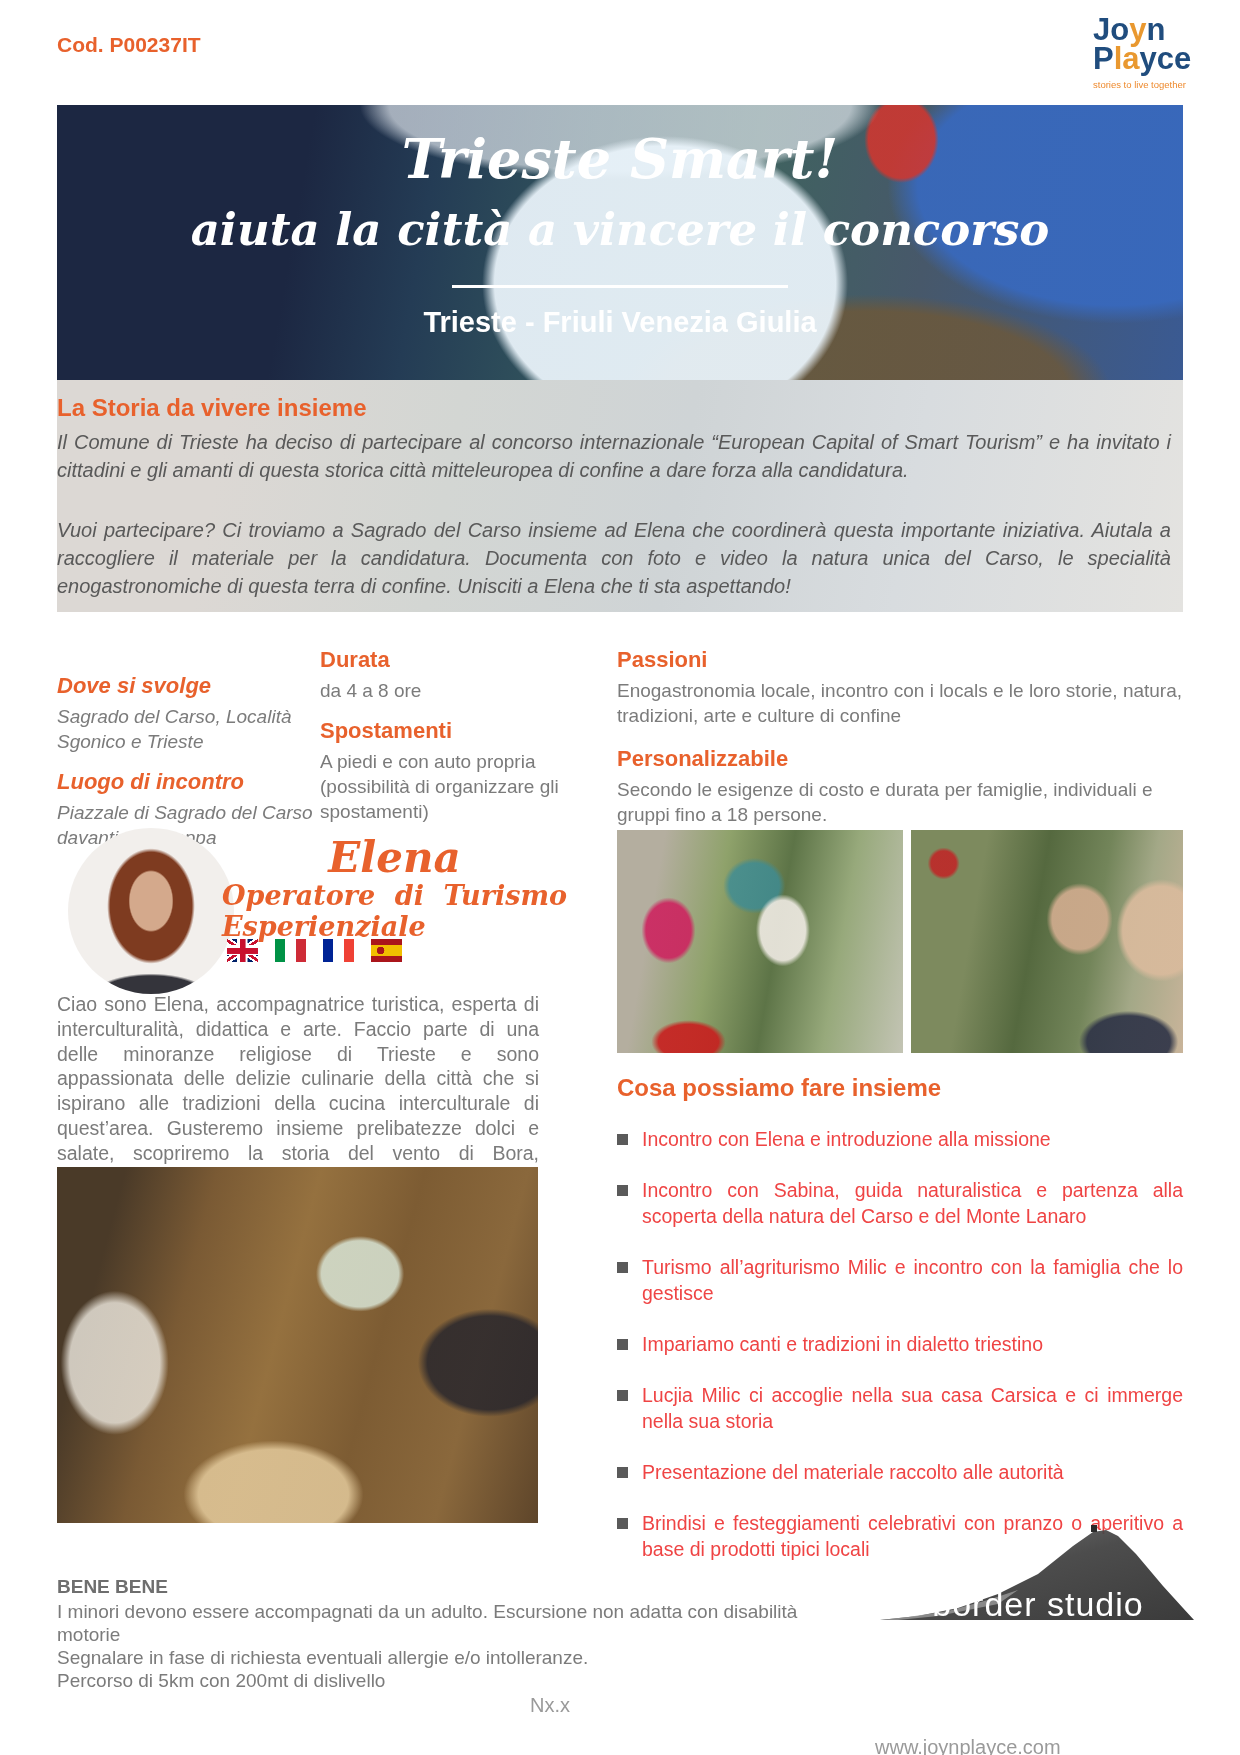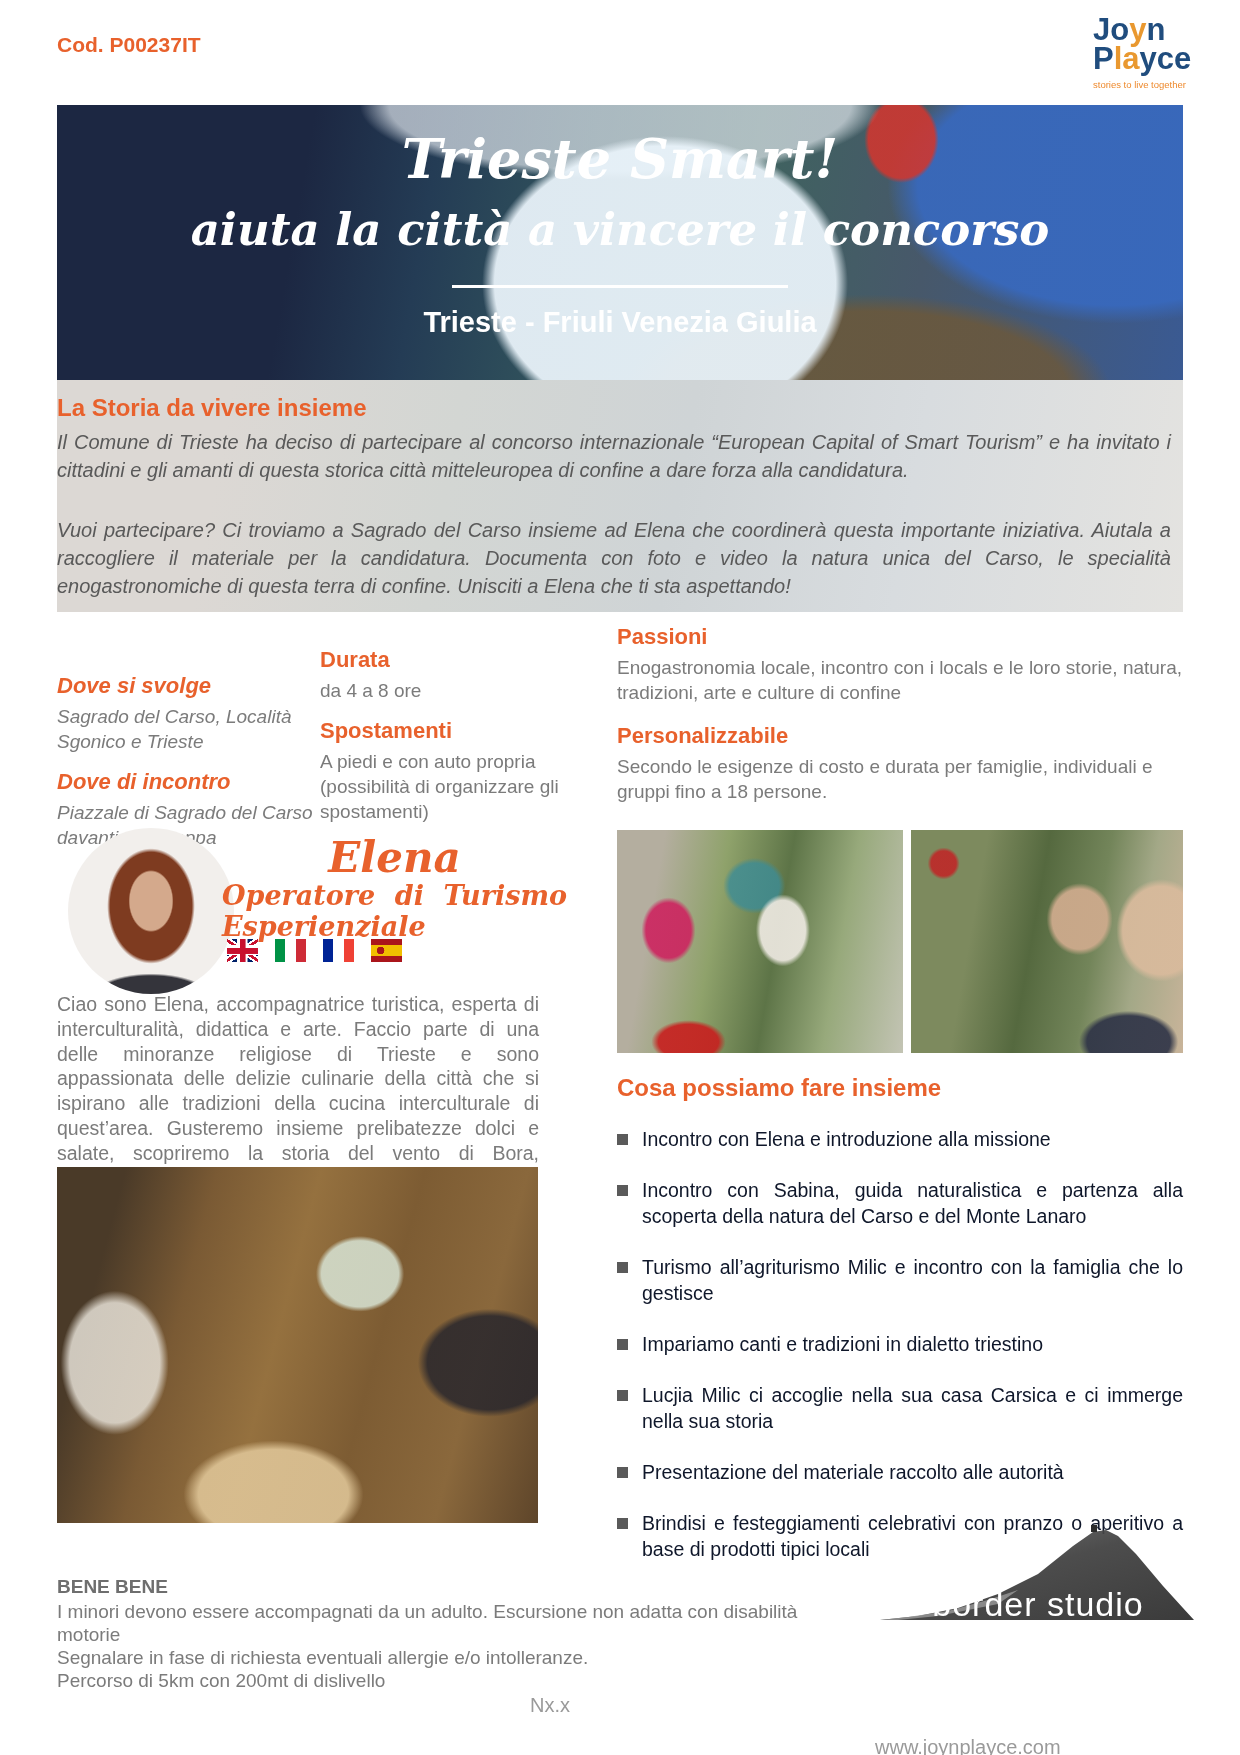--- a/index.html
+++ b/index.html
@@ -47,21 +47,21 @@
   .story h2 { font-size:24px; font-weight:bold; color:#E8612C; margin-bottom:6px; }
   .story p {
     font-size:20px; font-style:italic; color:#595959; text-align:justify; line-height:1.4;
   }
   .story p + p { margin-top:32px; }
 
   
   .col { line-height:1.32; }
   .col-a { left:57px;  top:671px; width:260px;font-style:italic; }
   .col-b { left:320px; top:645px; width:240px; }
-  .col-c { left:617px; top:622px; width:566px; }
+  .col-c { left:617px; top:645px; width:566px; }
   h3.oh { font-size:22px; font-weight:bold; color:#E8612C; margin:0 0 4px 0; }
   p.body { font-size:19px; color:#7b7b7b; margin:0 0 13px 0; }
   .col-c p.body { margin-bottom:16px; }
 
   
   .portrait {
     left:68px; top:828px; width:166px; height:166px; border-radius:50%;
     background:
       radial-gradient(ellipse 34px 47px at 50% 44%, #d4a98c 0 62%, rgba(212,169,140,0) 66%),
       radial-gradient(ellipse 82px 34px at 50% 103%, #34343b 0 68%, rgba(52,52,59,0) 75%),
@@ -132,21 +132,21 @@
       radial-gradient(ellipse 25px 25px at 12% 15%, rgba(190,40,40,0.9) 0 50%, rgba(190,40,40,0) 64%),
       radial-gradient(ellipse 80px 50px at 80% 95%, rgba(45,50,70,0.9) 0 52%, rgba(45,50,70,0) 62%),
       linear-gradient(100deg,#7d8a5e 0 25%, #55693f 45%, #73855a 65%, #a3a887 80%, #c9b49a 100%);
   }
 
   
   .act-heading { left:617px; top:1074px; font-size:24px; font-weight:bold; color:#E8612C; }
   .act-list { left:617px; top:1126px; width:566px; list-style:none; }
   .act-list li { display:flex; gap:14px; margin-bottom:25px; }
   .bullet { width:11px; height:11px; background:#5a5a5a; flex:none; margin-top:8px; }
-  .act-text { font-size:19.5px; line-height:26px; color:#0f172a; text-align:justify; }
+  .act-text { font-size:19.5px; line-height:26px; color:#ef4444; text-align:justify; }
 
   
   .partner { left:878px; top:1516px; width:322px; height:110px; }
 
   
   .nota { left:57px; top:1576px; width:760px; }
   .nota h4 { font-size:19px; font-weight:bold; color:#6e6e6e; margin-bottom:2px; }
   .nota p { font-size:19px; color:#7b7b7b; line-height:23px; }
 
   
@@ -175,21 +175,21 @@
 
   <div class="abs story">
     <h2>La Storia da vivere insieme</h2>
     <p>Il Comune di Trieste ha deciso di partecipare al concorso internazionale “European Capital of Smart Tourism” e ha invitato i cittadini e gli amanti di questa storica città mitteleuropea di confine a dare forza alla candidatura.</p>
     <p>Vuoi partecipare? Ci troviamo a Sagrado del Carso insieme ad Elena che coordinerà  questa importante iniziativa. Aiutala a raccogliere il materiale per la candidatura. Documenta con foto e video la natura unica del Carso, le specialità enogastronomiche di questa terra di confine. Unisciti a Elena che ti sta aspettando!</p>
   </div>
 
   <div class="abs col col-a">
     <h3 class="oh">Dove si svolge</h3>
     <p class="body">Sagrado del Carso, Località Sgonico e Trieste</p>
-    <h3 class="oh">Dove di incontro</h3>
+    <h3 class="oh">Luogo di incontro</h3>
     <p class="body">Piazzale di Sagrado del Carso davanti alla mappa</p>
   </div>
 
   <div class="abs col col-b">
     <h3 class="oh">Durata</h3>
     <p class="body">da 4 a 8 ore</p>
     <h3 class="oh">Spostamenti</h3>
     <p class="body">A piedi e con auto propria (possibilità di organizzare gli spostamenti)</p>
   </div>
 

